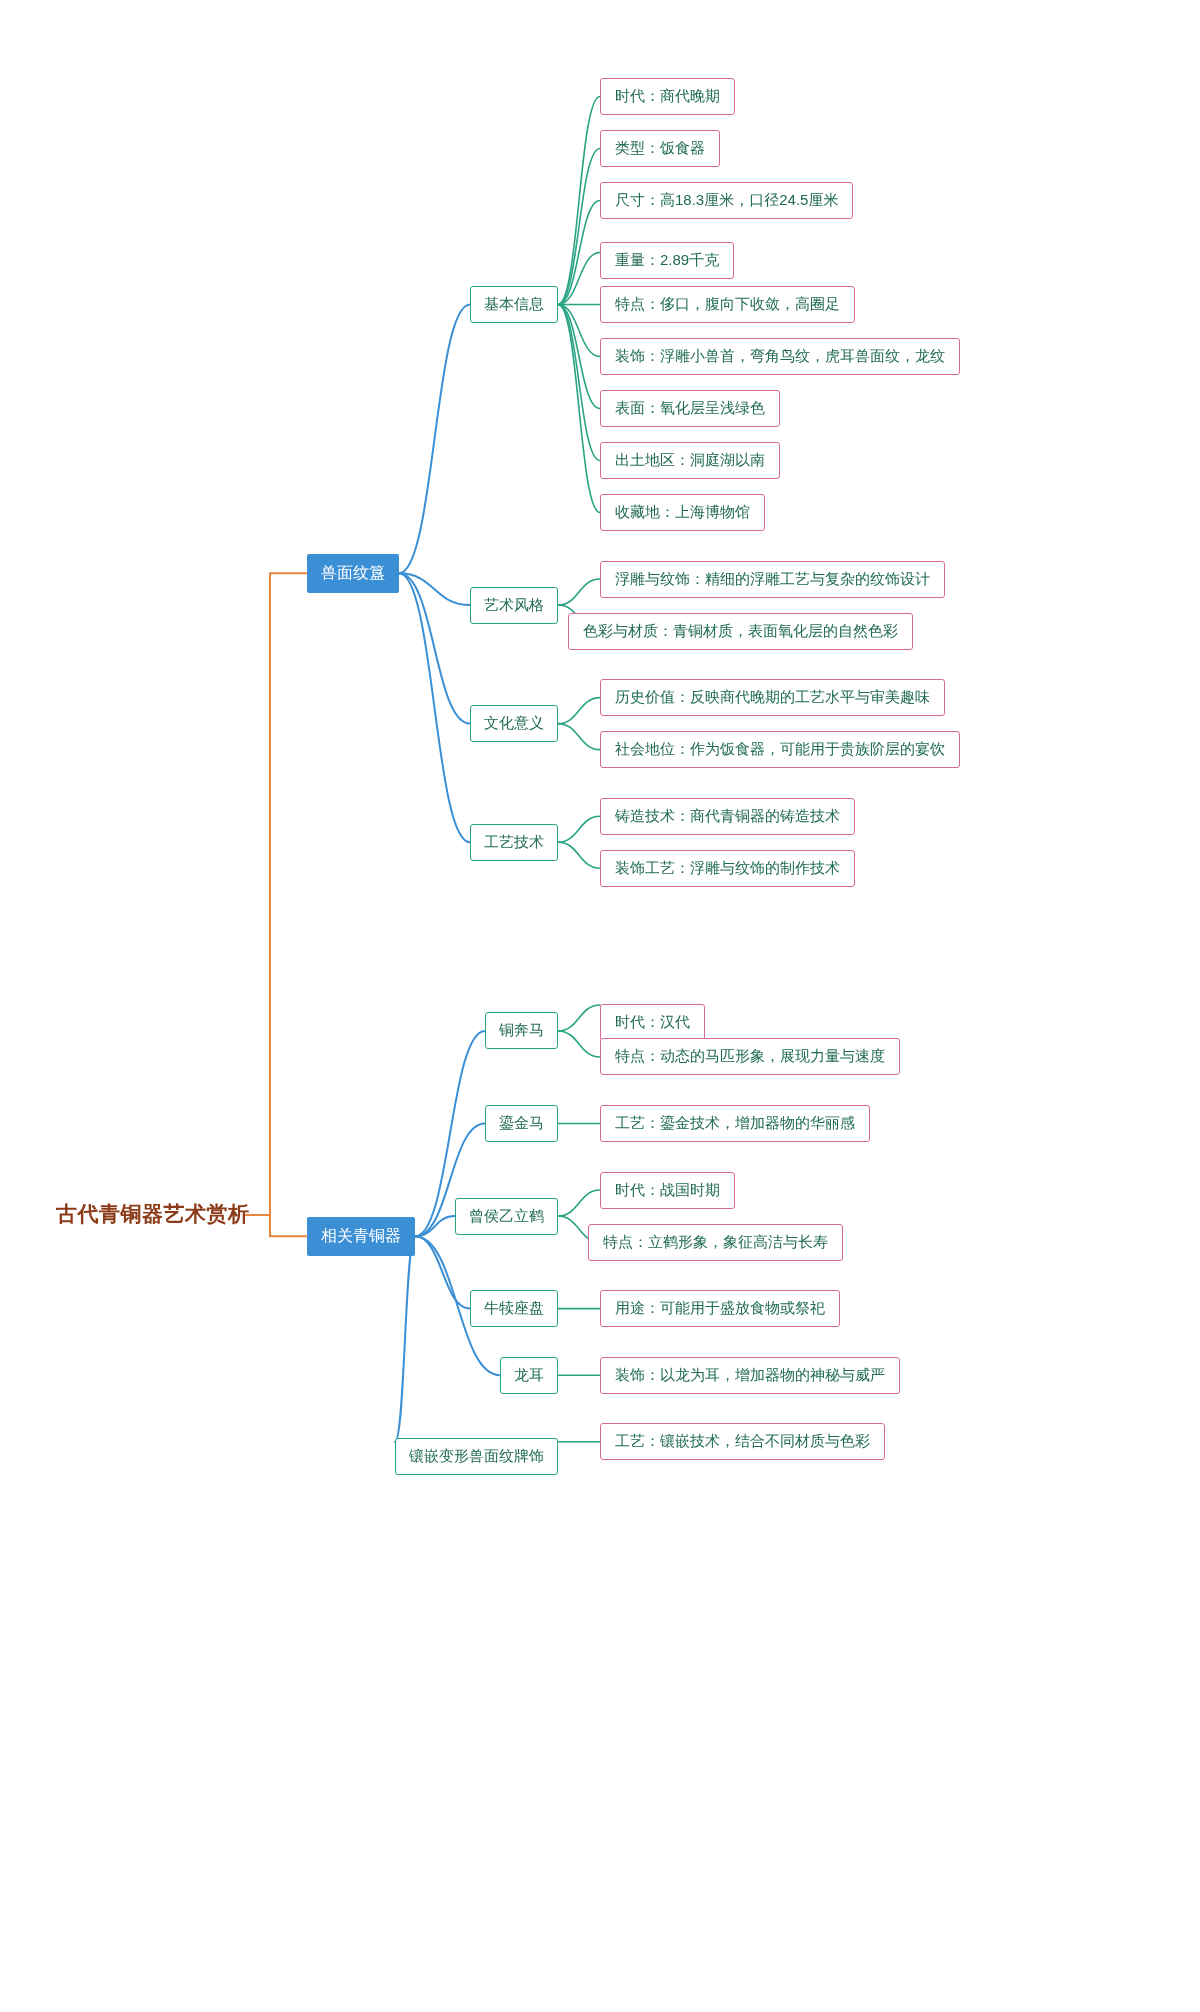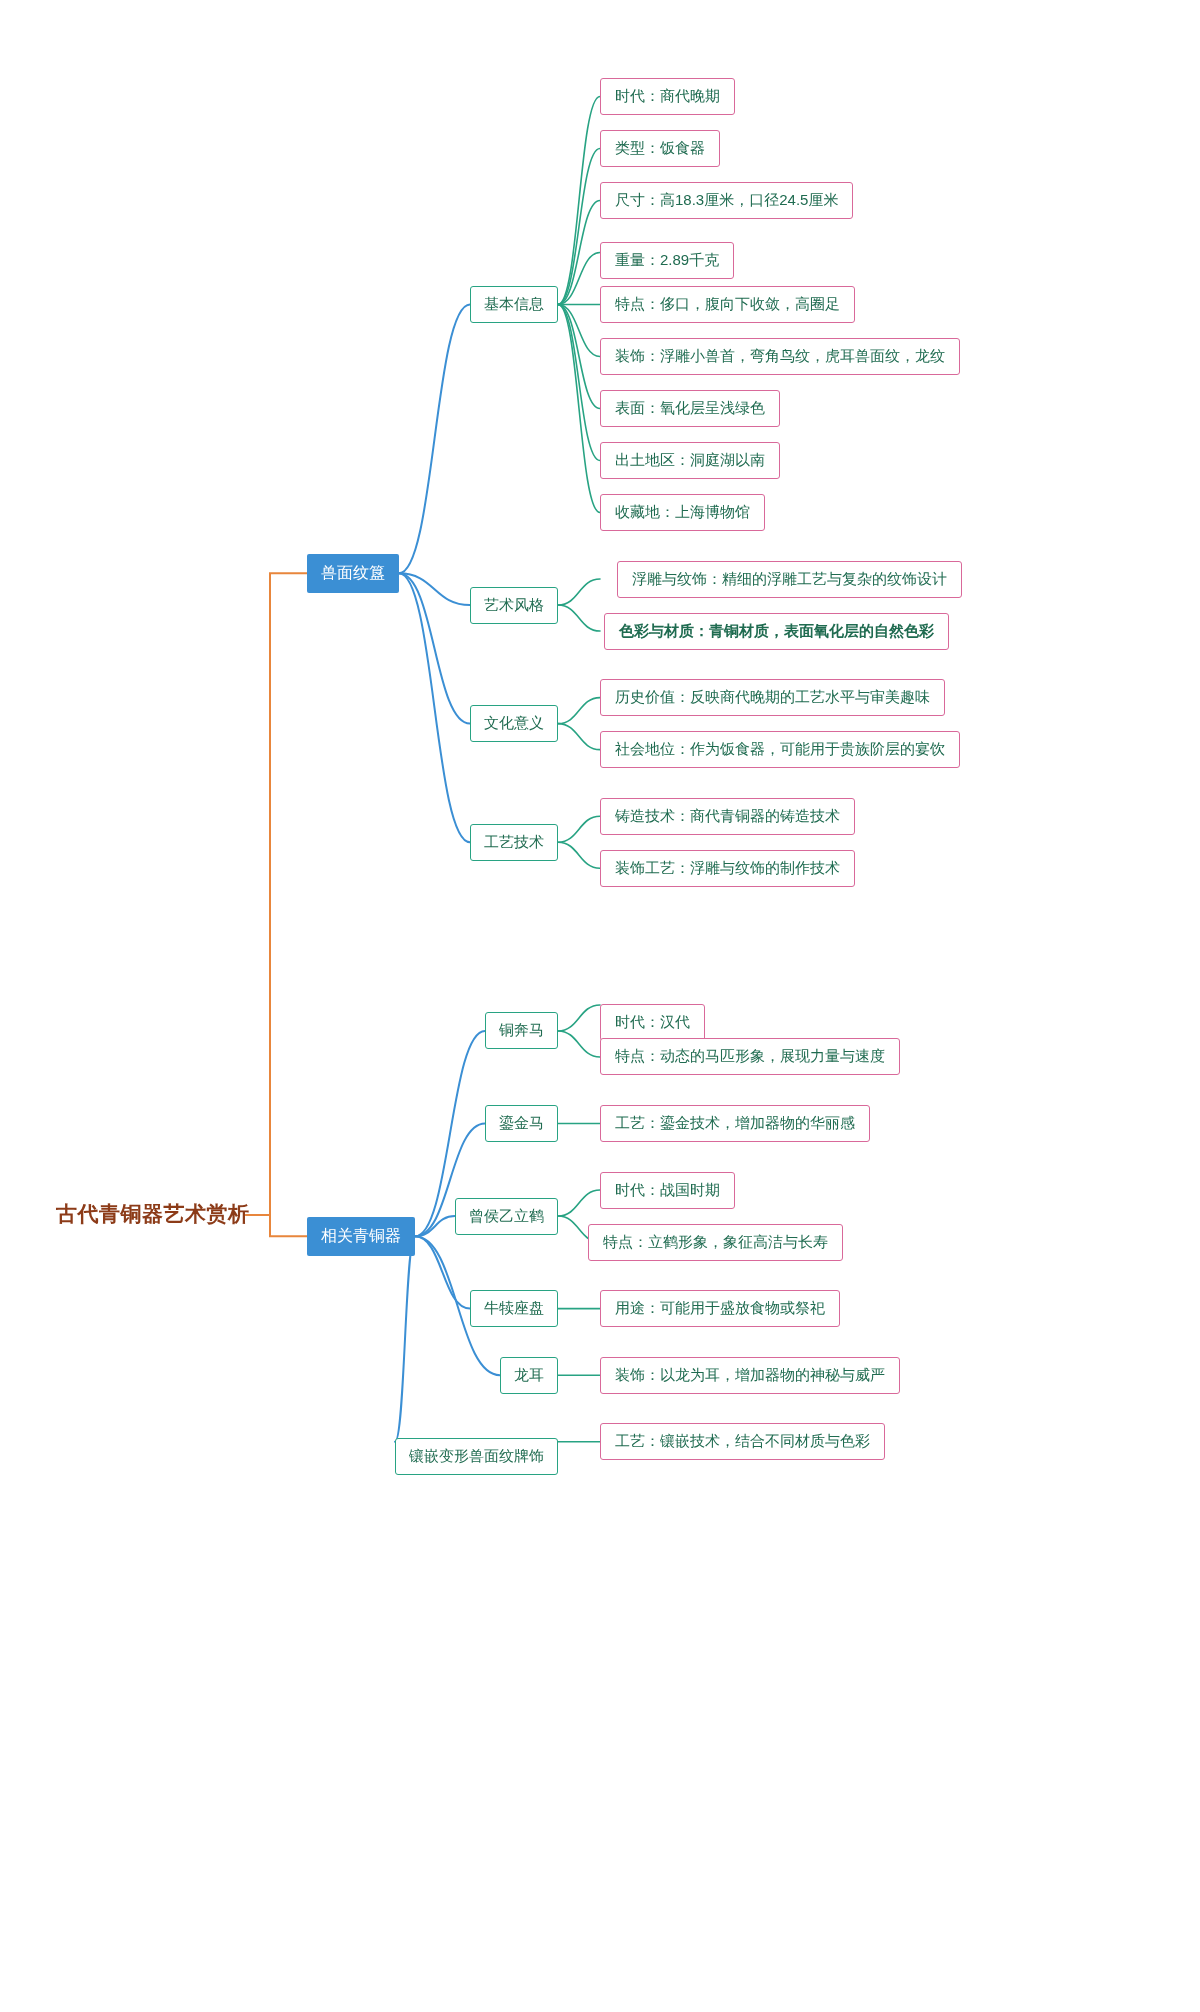--- a/index.html
+++ b/index.html
@@ -138,24 +138,24 @@
       </div>
       <div class="node leaf" style="left: 600px; top: 390px;">
         <span>表面：氧化层呈浅绿色</span>
       </div>
       <div class="node leaf" style="left: 600px; top: 442px;">
         <span>出土地区：洞庭湖以南</span>
       </div>
       <div class="node leaf" style="left: 600px; top: 494px;">
         <span>收藏地：上海博物馆</span>
       </div>
-      <div class="node leaf" style="left: 617px; top: 560.56px; font-family: Liberation Serif, serif;">
+      <div class="node leaf" style="left: 600px; top: 560.56px; font-family: Liberation Serif, serif;">
         <span>浮雕与纹饰：精细的浮雕工艺与复杂的纹饰设计</span>
       </div>
-      <div class="node leaf" style="left: 604px; top: 612.56px; font-weight: bold;">
+      <div class="node leaf" style="left: 568px; top: 612.56px;">
         <span>色彩与材质：青铜材质，表面氧化层的自然色彩</span>
       </div>
       <div class="node leaf" style="left: 600px; top: 679.12px;">
         <span>历史价值：反映商代晚期的工艺水平与审美趣味</span>
       </div>
       <div class="node leaf" style="left: 600px; top: 731.12px;">
         <span>社会地位：作为饭食器，可能用于贵族阶层的宴饮</span>
       </div>
       <div class="node leaf" style="left: 600px; top: 797.68px;">
         <span>铸造技术：商代青铜器的铸造技术</span>

